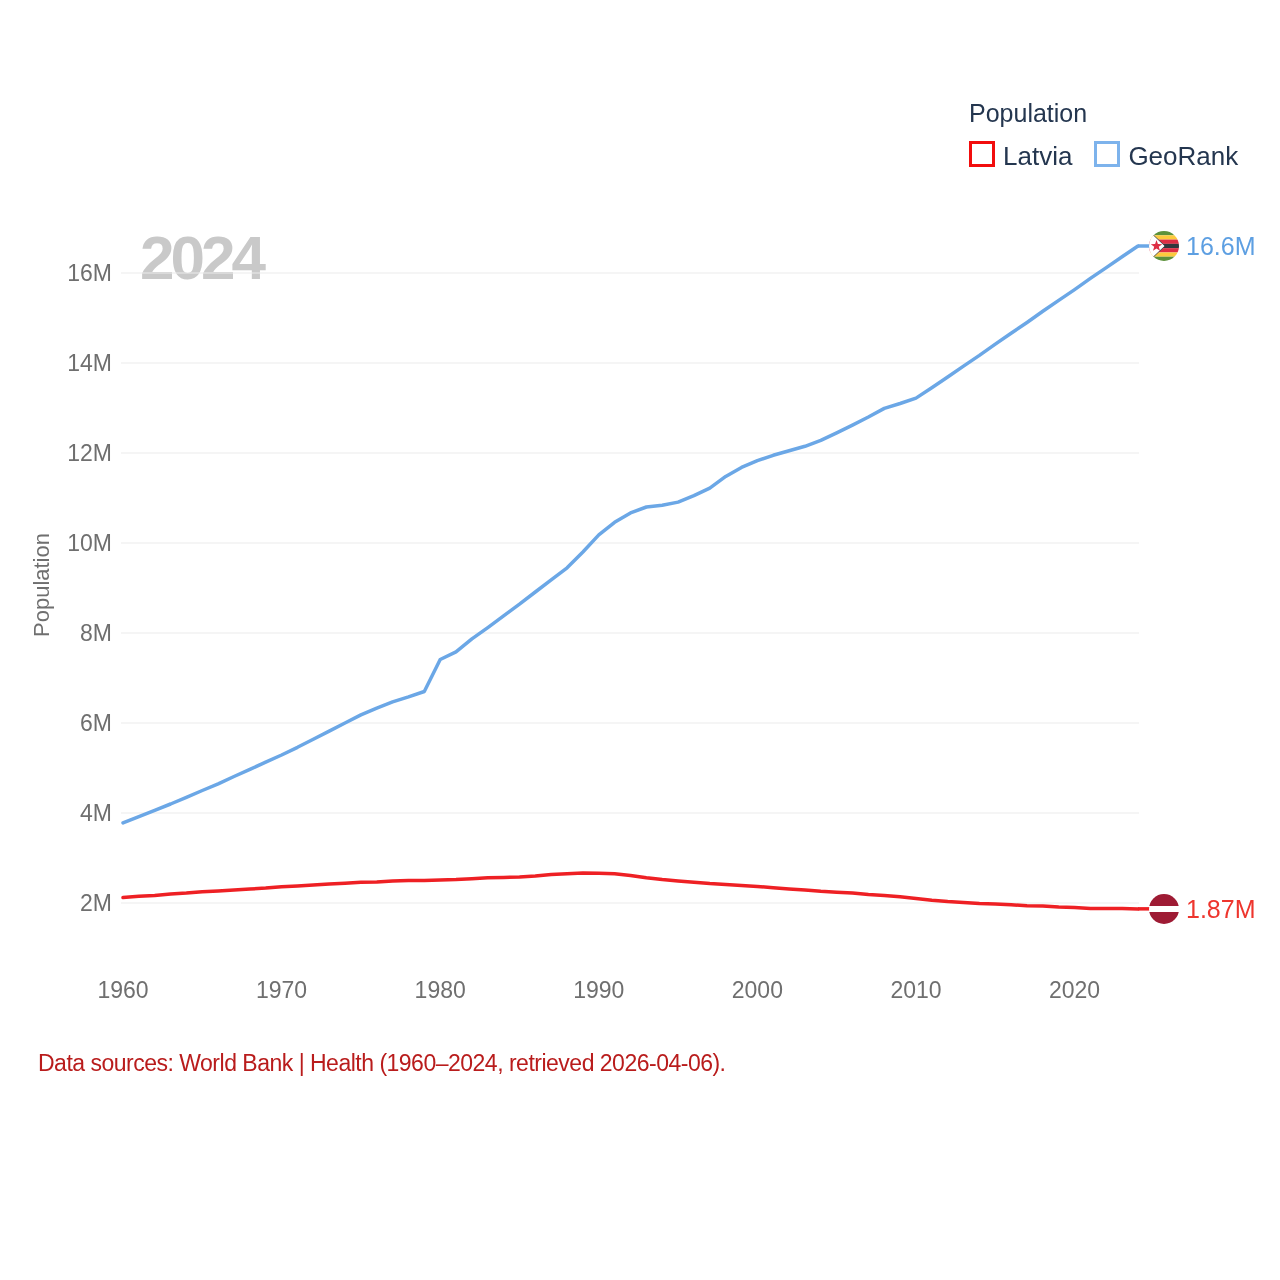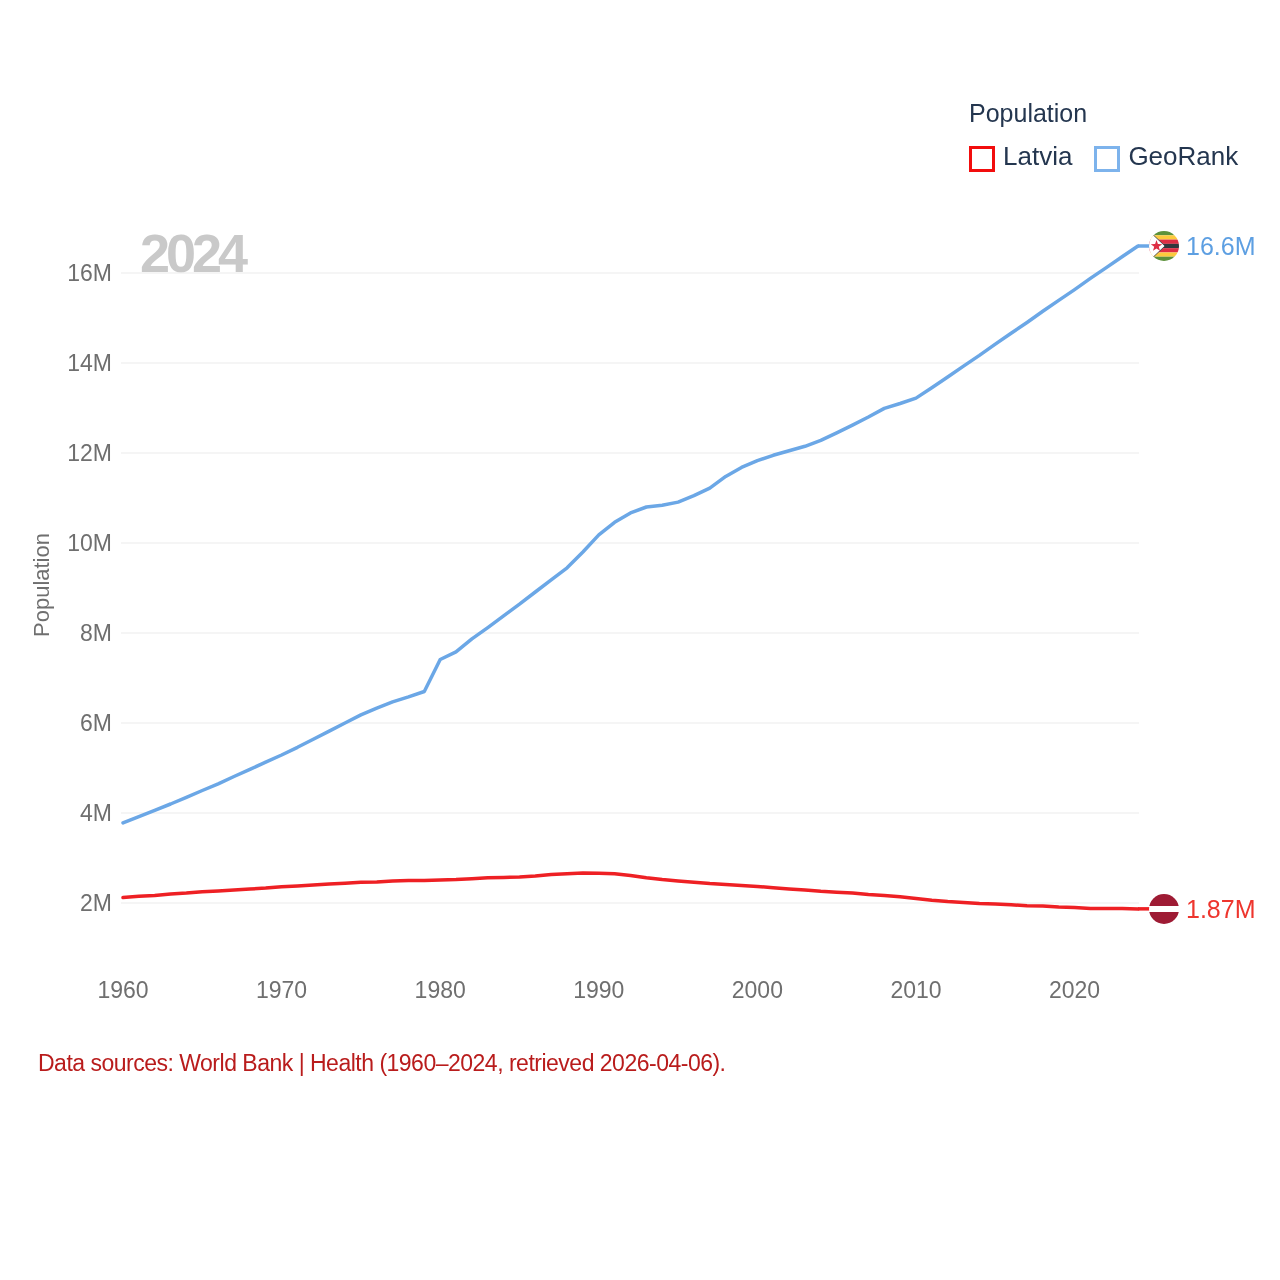--- a/index.html
+++ b/index.html
@@ -1,26 +1,26 @@
 <!DOCTYPE html>
 <html><head>
 <meta charset="utf-8">
 <style>
   html,body{margin:0;padding:0;background:#ffffff;}
   body{width:1280px;height:1280px;position:relative;font-family:"Liberation Sans",sans-serif;overflow:hidden;}
 
   .watermark{
     position:absolute;left:140px;top:222px;
-    font-size:54px;font-weight:bold;letter-spacing:-4px;
+    font-size:62px;font-weight:bold;letter-spacing:-4px;
     color:#c9c9c9;
   }
 
   .legend{position:absolute;left:969px;top:99px;}
   .legend-title{font-size:25px;color:#24364f;margin-bottom:13px;}
-  .legend-items{display:flex;align-items:flex-end;font-size:26px;color:#24364f;}
+  .legend-items{display:flex;align-items:flex-start;font-size:26px;color:#24364f;}
   .swatch{display:inline-block;width:20px;height:20px;background:#fff;margin-right:8px;flex:0 0 auto;}
   .swatch.latvia{border:3px solid #f20d0d;}
   .swatch.zimbabwe{border:3px solid #7db3ec;margin-left:22px;}
 
   .y-axis-title{
     position:absolute;left:-38px;top:572px;width:160px;text-align:center;
     transform:rotate(-90deg);transform-origin:center;
     font-size:22px;color:#6f6f6f;
   }
 

